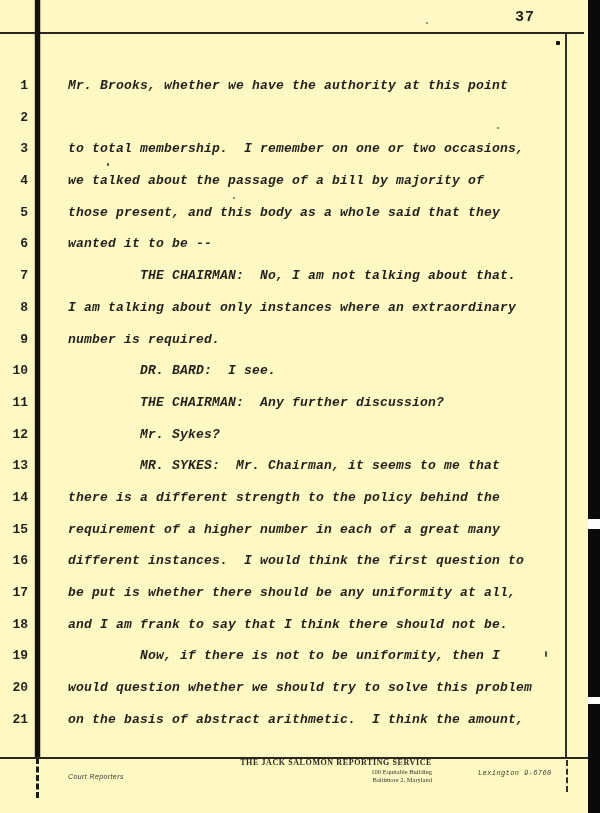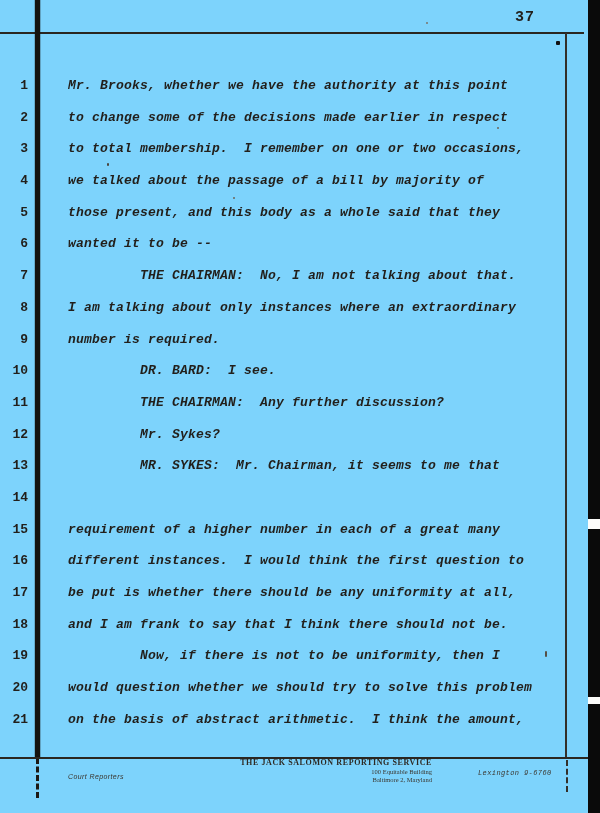--- a/index.html
+++ b/index.html
@@ -1,19 +1,19 @@
 <!DOCTYPE html>
 <html><head>
 <meta charset="utf-8">
 <style>
   html,body { margin:0; padding:0; background:#e8e8e6; }
   .page {
     position:relative;
     width:600px; height:813px;
-    background:#7dd3fc;
+    background:#fef9c3;
     overflow:hidden;
     font-family:"Liberation Mono","DejaVu Sans Mono",monospace;
     color:#221f1b;
   }
   
   .top-rule      { position:absolute; left:0; top:32px; width:584px; height:2px; background:#2a2620; }
   .left-rule     { position:absolute; left:35px; top:0; width:5px; height:758px; background:#15130f;
                    box-shadow:1px 0 0 rgba(20,18,14,.25), -1px 0 0 rgba(20,18,14,.2); }
   .left-rule-tail{ position:absolute; left:36px; top:758px; height:40px; width:0;
                    border-left:3px dashed #1c1914; }
@@ -90,21 +90,20 @@
 
   <div class="page-number">37</div>
 
   <div class="content">
     <div class="line">
       <span class="lineno">1</span>
       <span class="linetext">Mr. Brooks, whether we have the authority at this point</span>
     </div>
     <div class="line">
       <span class="lineno">2</span>
-      <span class="linetext">to change some of the decisions made earlier in respect</span>
     </div>
     <div class="line">
       <span class="lineno">3</span>
       <span class="linetext">to total membership.  I remember on one or two occasions,</span>
     </div>
     <div class="line">
       <span class="lineno">4</span>
       <span class="linetext">we talked about the passage of a bill by majority of</span>
     </div>
     <div class="line">
@@ -138,20 +137,21 @@
     <div class="line">
       <span class="lineno">12</span>
       <span class="linetext">         Mr. Sykes?</span>
     </div>
     <div class="line">
       <span class="lineno">13</span>
       <span class="linetext">         MR. SYKES:  Mr. Chairman, it seems to me that</span>
     </div>
     <div class="line">
       <span class="lineno">14</span>
+      <span class="linetext">there is a different strength to the policy behind the</span>
     </div>
     <div class="line">
       <span class="lineno">15</span>
       <span class="linetext">requirement of a higher number in each of a great many</span>
     </div>
     <div class="line">
       <span class="lineno">16</span>
       <span class="linetext">different instances.  I would think the first question to</span>
     </div>
     <div class="line">

